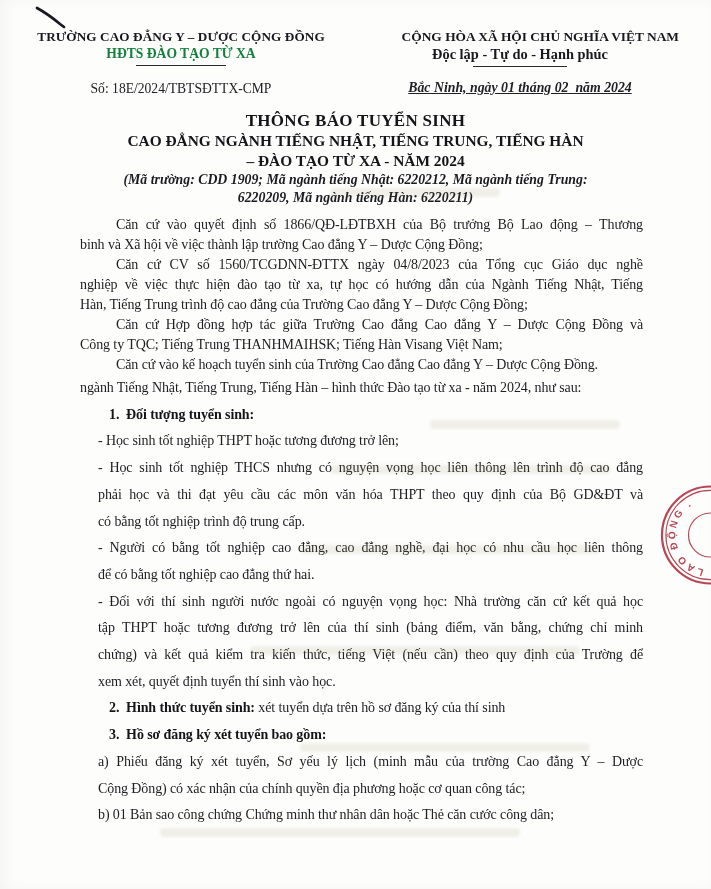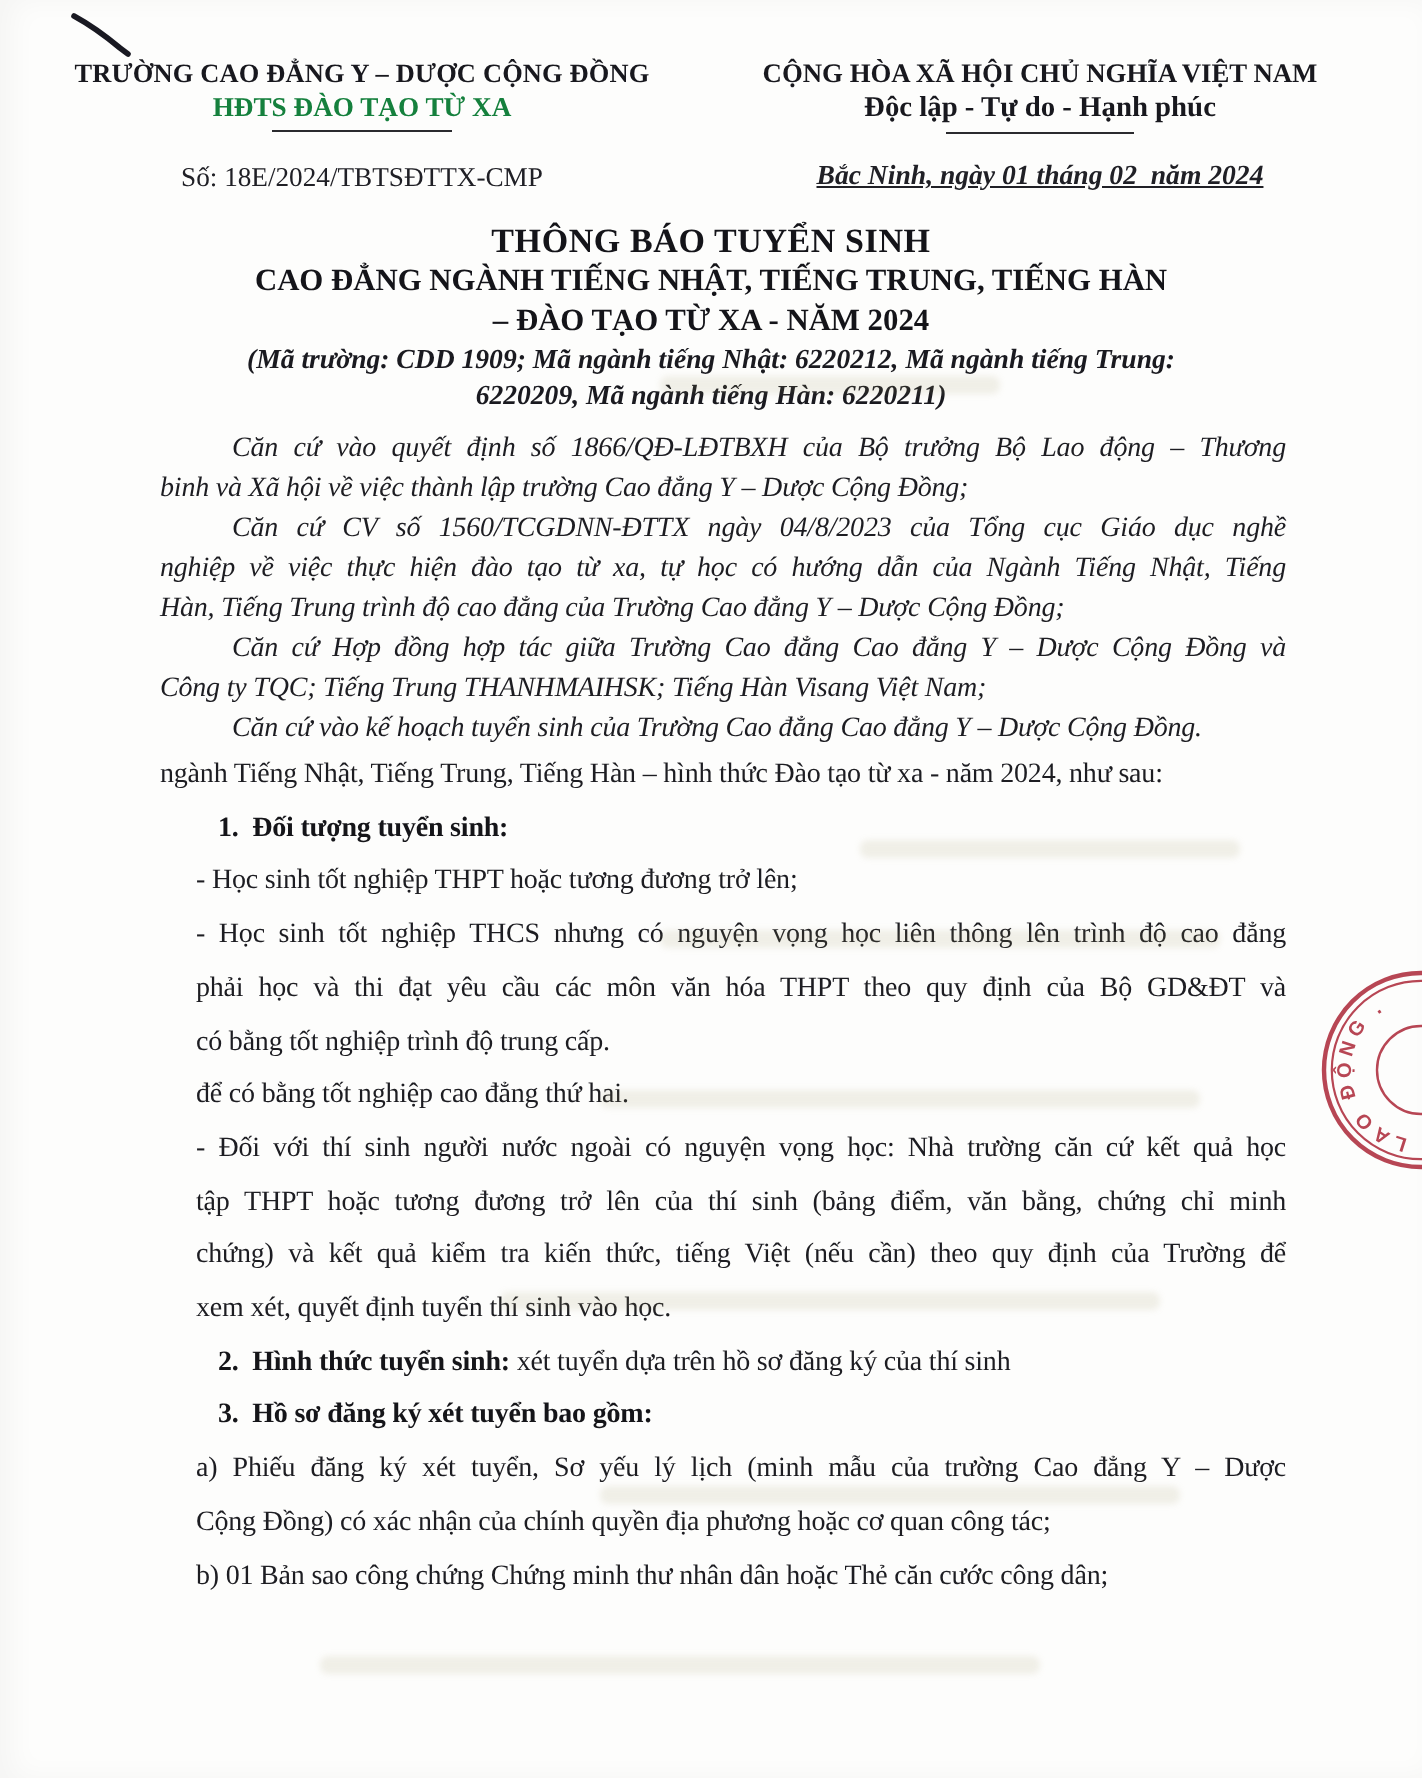--- a/index.html
+++ b/index.html
@@ -8,35 +8,35 @@
     background:#fdfdfc;color:#1d1d22;
     font-family:"Liberation Serif","DejaVu Serif",serif;
     box-shadow:inset 6px 0 14px rgba(0,0,0,0.035);
   }
   .header-row{display:flex;justify-content:space-between;padding:28px 32px 0 30px;}
   .hcol{text-align:center;}
   .hcol-left{width:302px;}
   .hcol-right{width:318px;}
   .org-line1{font-size:13.2px;font-weight:bold;letter-spacing:0.1px;line-height:17px;color:#18181e;}
   .org-line2{font-size:13.6px;font-weight:bold;line-height:17px;color:#15803d;}
-  .nat-line1{font-size:13.4px;font-weight:bold;line-height:17px;color:#18181e;}
+  .nat-line1{font-size:13.4px;font-weight:bold;line-height:17px;color:#18181e;text-align:right;}
   .nat-line2{font-size:14.4px;font-weight:bold;line-height:18px;color:#18181e;}
   .rule{height:0;border-bottom:1.6px solid #2a2a2e;margin:3px auto 0 auto;}
   .rule-left{width:90px;}
   .rule-right{width:94px;}
   .doc-number{font-size:13.6px;margin-top:15px;color:#202026;}
   .place-date{font-size:13.8px;margin-top:13px;font-style:italic;font-weight:bold;color:#202026;text-decoration:underline;}
   .title-block{text-align:center;margin-top:14px;}
   .title-l1{font-size:17px;font-weight:bold;line-height:20px;letter-spacing:0.3px;color:#141419;}
   .title-l2{font-size:15.4px;font-weight:bold;line-height:20px;color:#141419;}
   .title-l3{font-size:15.4px;font-weight:bold;line-height:20px;color:#141419;}
   .title-codes{font-size:13.8px;font-weight:bold;font-style:italic;line-height:18px;color:#1a1a20;}
   .content{margin:8px 68px 0 80px;}
   .line{margin:0;}
-  .legal{font-style:italic;font-size:14px;line-height:20px;letter-spacing:-0.1px;}
+  .legal{font-size:14px;line-height:20px;letter-spacing:-0.1px;}
   .body{font-size:14px;line-height:26.7px;letter-spacing:-0.1px;}
   .indent{text-indent:36px;}
   .dash{margin-left:18px;}
   .num{margin-left:29px;}
   .j{text-align:justify;text-align-last:justify;}
   .gap{margin-top:13px;}
   .b{font-weight:bold;color:#151519;text-align:center;}
   .pen-mark{position:absolute;left:30px;top:4px;}
   .stamp{position:absolute;left:650px;top:478px;}
   .ghost{position:absolute;height:9px;border-radius:4px;background:rgba(158,148,96,0.13);filter:blur(1.5px);}
@@ -86,20 +86,21 @@
     <div class="line legal"><span>Hàn, Tiếng Trung trình độ cao đẳng của Trường Cao đẳng Y – Dược Cộng Đồng;</span></div>
     <div class="line legal indent j"><span>Căn cứ Hợp đồng hợp tác giữa Trường Cao đẳng Cao đẳng Y – Dược Cộng Đồng và</span></div>
     <div class="line legal"><span>Công ty TQC; Tiếng Trung THANHMAIHSK; Tiếng Hàn Visang Việt Nam;</span></div>
     <div class="line legal indent"><span>Căn cứ vào kế hoạch tuyển sinh của Trường Cao đẳng Cao đẳng Y – Dược Cộng Đồng.</span></div>
     <div class="line body"><span>ngành Tiếng Nhật, Tiếng Trung, Tiếng Hàn – hình thức Đào tạo từ xa - năm 2024, như sau:</span></div>
     <div class="line body num"><span class="b">1.&nbsp; Đối tượng tuyển sinh:</span></div>
     <div class="line body dash"><span>- Học sinh tốt nghiệp THPT hoặc tương đương trở lên;</span></div>
     <div class="line body dash j"><span>- Học sinh tốt nghiệp THCS nhưng có nguyện vọng học liên thông lên trình độ cao đẳng</span></div>
     <div class="line body dash j"><span>phải học và thi đạt yêu cầu các môn văn hóa THPT theo quy định của Bộ GD&amp;ĐT và</span></div>
     <div class="line body dash"><span>có bằng tốt nghiệp trình độ trung cấp.</span></div>
+    <div class="line body dash j"><span>- Người có bằng tốt nghiệp cao đẳng, cao đẳng nghề, đại học có nhu cầu học liên thông</span></div>
     <div class="line body dash"><span>để có bằng tốt nghiệp cao đẳng thứ hai.</span></div>
     <div class="line body dash j"><span>- Đối với thí sinh người nước ngoài có nguyện vọng học: Nhà trường căn cứ kết quả học</span></div>
     <div class="line body dash j"><span>tập THPT hoặc tương đương trở lên của thí sinh (bảng điểm, văn bằng, chứng chỉ minh</span></div>
     <div class="line body dash j"><span>chứng) và kết quả kiểm tra kiến thức, tiếng Việt (nếu cần) theo quy định của Trường để</span></div>
     <div class="line body dash"><span>xem xét, quyết định tuyển thí sinh vào học.</span></div>
     <div class="line body num"><span class="b">2.&nbsp; Hình thức tuyển sinh:</span><span> xét tuyển dựa trên hồ sơ đăng ký của thí sinh</span></div>
     <div class="line body num"><span class="b">3.&nbsp; Hồ sơ đăng ký xét tuyển bao gồm:</span></div>
     <div class="line body dash j"><span>a) Phiếu đăng ký xét tuyển, Sơ yếu lý lịch (minh mẫu của trường Cao đẳng Y – Dược</span></div>
     <div class="line body dash"><span>Cộng Đồng) có xác nhận của chính quyền địa phương hoặc cơ quan công tác;</span></div>
     <div class="line body dash"><span>b) 01 Bản sao công chứng Chứng minh thư nhân dân hoặc Thẻ căn cước công dân;</span></div>

